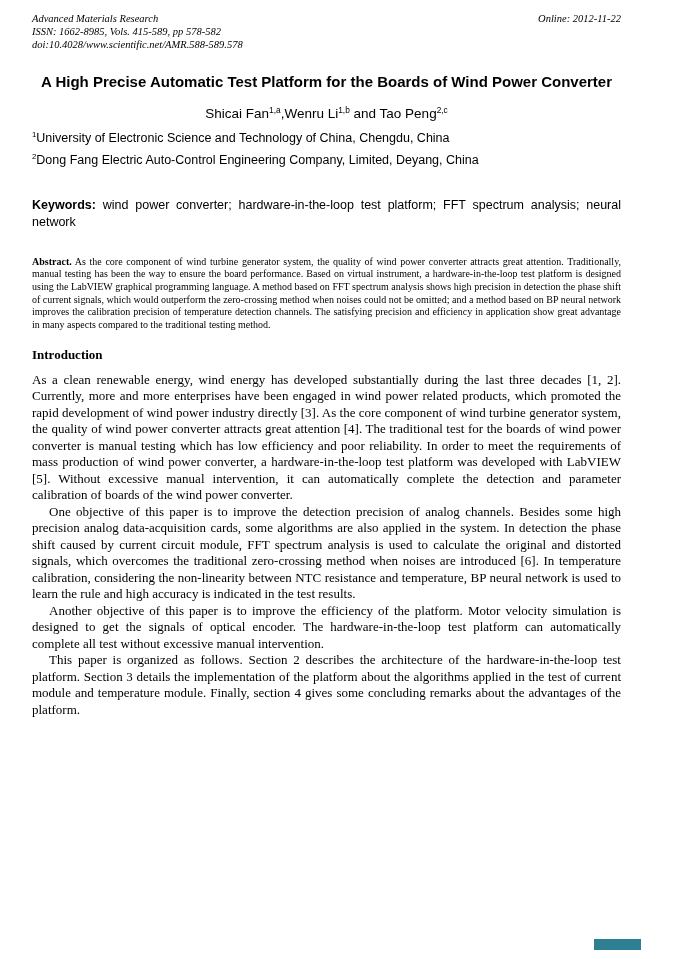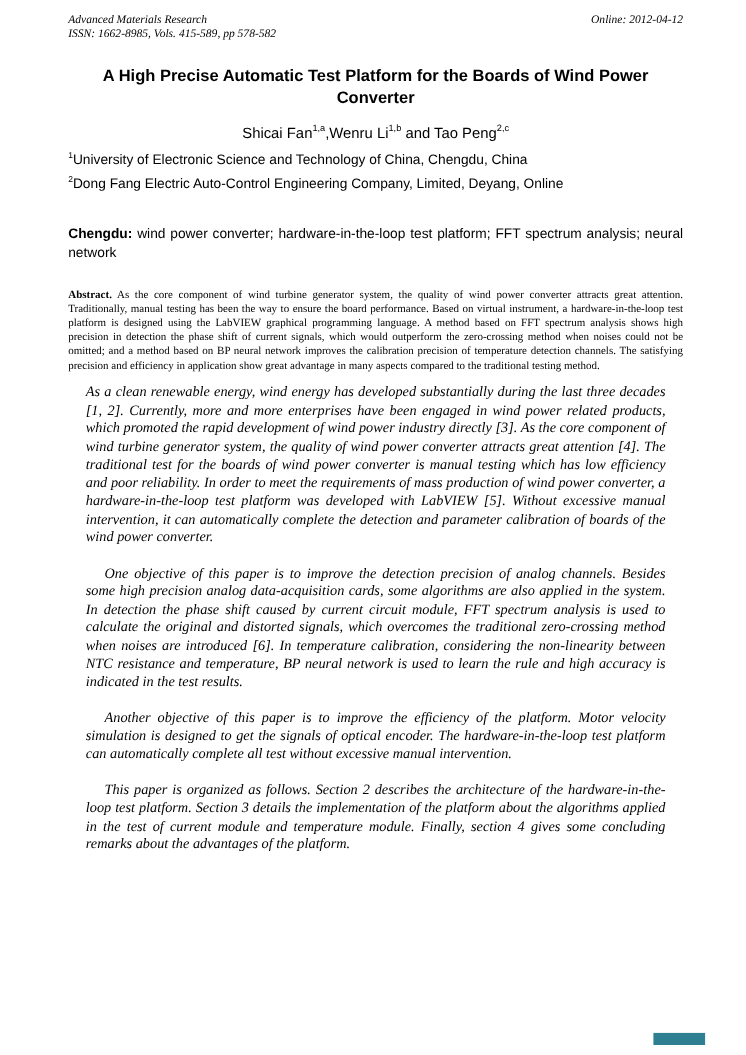--- a/index.html
+++ b/index.html
@@ -7,21 +7,21 @@
     padding: 0;
     background: #ffffff;
   }
   .page {
     position: relative;
     width: 678px;
     height: 959px;
     margin: 0 auto;
     background: #ffffff;
     box-sizing: border-box;
-    padding: 13px 57px 0 62px;
+    padding: 13px 57px 0 32px;
     color: #000000;
     font-family: "Liberation Serif", serif;
     overflow: hidden;
   }
   
   .pdf-header {
     display: flex;
     justify-content: space-between;
     align-items: flex-start;
     font-style: italic;
@@ -80,22 +80,21 @@
   
   .section-heading {
     font-size: 13px;
     font-weight: bold;
     margin: 15px 0 0 0;
   }
   p.body-para {
     font-size: 13px;
     line-height: 1.27;
     text-align: justify;
-    margin: 16px;
-    font-style: italic;
+    margin: 0;
   }
   p.first-para { margin-top: 9px; }
   p.indented { text-indent: 17px; }
 
   
   .footer-mark {
     position: absolute;
     right: 37px;
     bottom: 9px;
     width: 47px;
@@ -105,43 +104,45 @@
 </style>
 </head>
 <body>
 
 <div class="page">
 
   <header class="pdf-header">
     <div class="header-left">
       <div>Advanced Materials Research</div>
       <div>ISSN: 1662-8985, Vols. 415-589, pp 578-582</div>
+      <div>doi:10.4028/www.scientific.net/AMR.588-589.578</div>
     </div>
-    <div class="header-right">Online: 2012-04-12</div>
+    <div class="header-right">Online: 2012-11-22</div>
   </header>
 
   <h1 class="paper-title">A High Precise Automatic Test Platform for the Boards of Wind Power Converter</h1>
 
   <div class="authors"><span><span>Shicai Fan</span><sup>1,a</sup><span>,</span></span><span><span>Wenru Li</span><sup>1,b</sup><span> and </span></span><span><span>Tao Peng</span><sup>2,c</sup></span></div>
 
   <div class="affil affil-1"><sup>1</sup><span>University of Electronic Science and Technology of China, Chengdu, China</span></div>
 
-  <div class="affil affil-2"><sup>2</sup><span>Dong Fang Electric Auto-Control Engineering Company, Limited, Deyang, Online</span></div>
+  <div class="affil affil-2"><sup>2</sup><span>Dong Fang Electric Auto-Control Engineering Company, Limited, Deyang, China</span></div>
 
 
   <div class="keywords">
-    <span class="label">Chengdu:</span>
+    <span class="label">Keywords:</span>
     <span>wind power converter; hardware-in-the-loop test platform; FFT spectrum analysis; neural network</span>
   </div>
 
   <div class="abstract">
     <span class="label">Abstract.</span>
     <span>As the core component of wind turbine generator system, the quality of wind power converter attracts great attention. Traditionally, manual testing has been the way to ensure the board performance. Based on virtual instrument, a hardware-in-the-loop test platform is designed using the LabVIEW graphical programming language. A method based on FFT spectrum analysis shows high precision in detection the phase shift of current signals, which would outperform the zero-crossing method when noises could not be omitted; and a method based on BP neural network improves the calibration precision of temperature detection channels. The satisfying precision and efficiency in application show great advantage in many aspects compared to the traditional testing method.</span>
   </div>
 
+  <h2 class="section-heading">Introduction</h2>
 
   <p class="body-para first-para">As a clean renewable energy, wind energy has developed substantially during the last three decades [1, 2]. Currently, more and more enterprises have been engaged in wind power related products, which promoted the rapid development of wind power industry directly [3]. As the core component of wind turbine generator system, the quality of wind power converter attracts great attention [4]. The traditional test for the boards of wind power converter is manual testing which has low efficiency and poor reliability. In order to meet the requirements of mass production of wind power converter, a hardware-in-the-loop test platform was developed with LabVIEW [5]. Without excessive manual intervention, it can automatically complete the detection and parameter calibration of boards of the wind power converter.</p>
   <p class="body-para indented">One objective of this paper is to improve the detection precision of analog channels. Besides some high precision analog data-acquisition cards, some algorithms are also applied in the system. In detection the phase shift caused by current circuit module, FFT spectrum analysis is used to calculate the original and distorted signals, which overcomes the traditional zero-crossing method when noises are introduced [6]. In temperature calibration, considering the non-linearity between NTC resistance and temperature, BP neural network is used to learn the rule and high accuracy is indicated in the test results.</p>
   <p class="body-para indented">Another objective of this paper is to improve the efficiency of the platform. Motor velocity simulation is designed to get the signals of optical encoder. The hardware-in-the-loop test platform can automatically complete all test without excessive manual intervention.</p>
   <p class="body-para indented">This paper is organized as follows. Section 2 describes the architecture of the hardware-in-the-loop test platform. Section 3 details the implementation of the platform about the algorithms applied in the test of current module and temperature module. Finally, section 4 gives some concluding remarks about the advantages of the platform.</p>
 
   <div class="footer-mark" style="background: rgb(45, 127, 145);"></div>
 
 </div>
 

